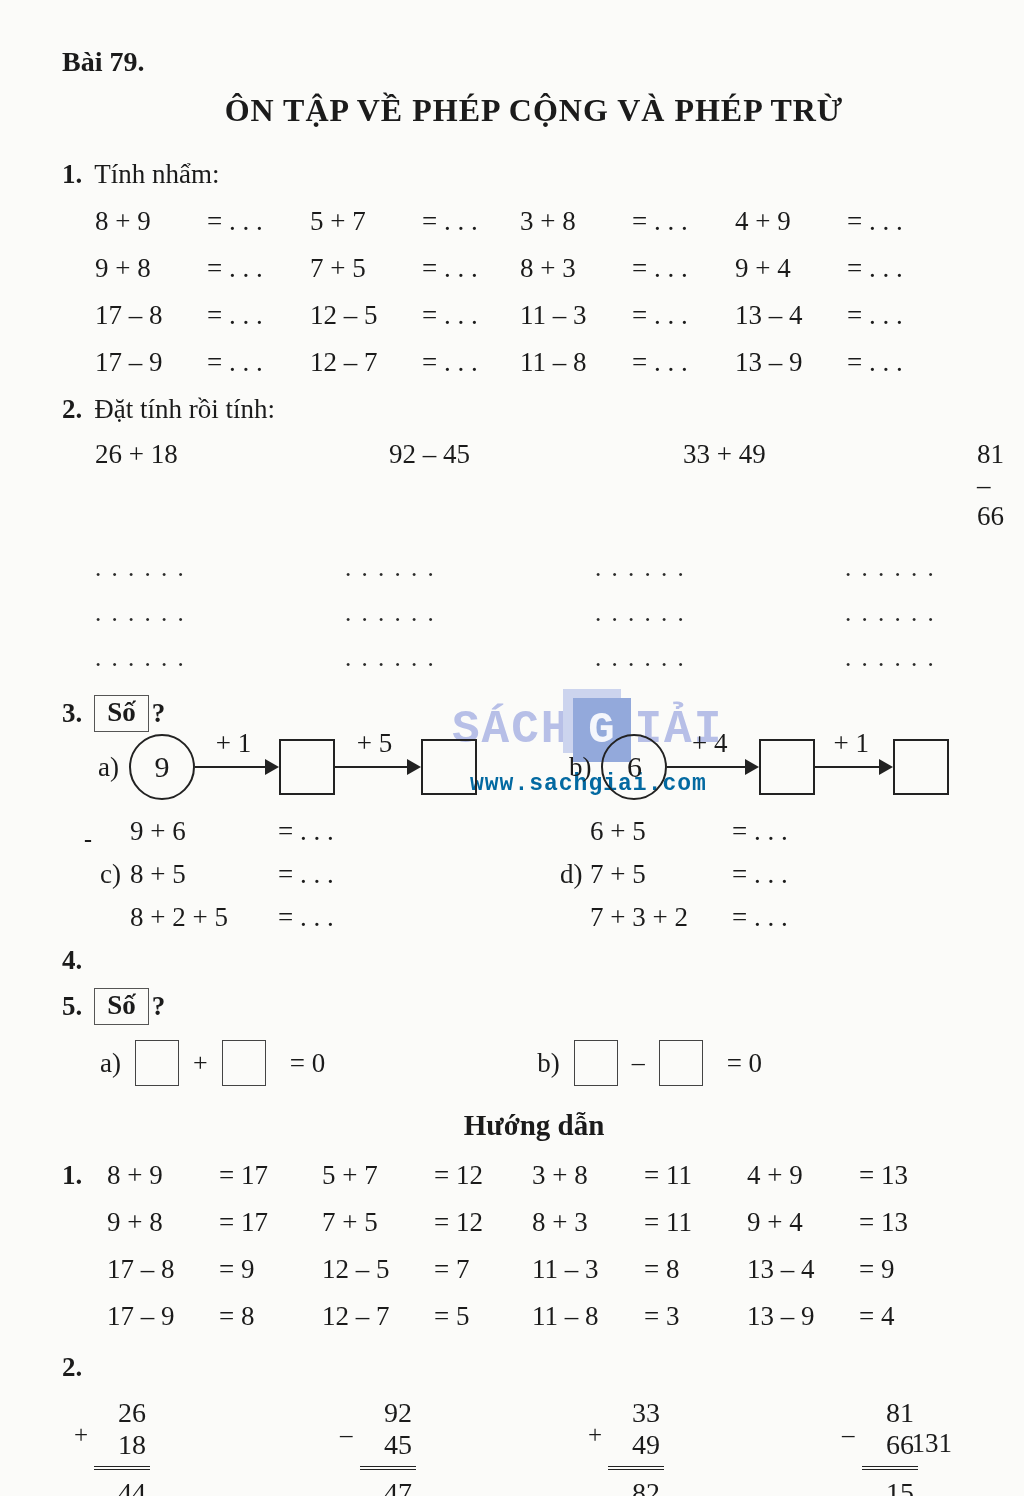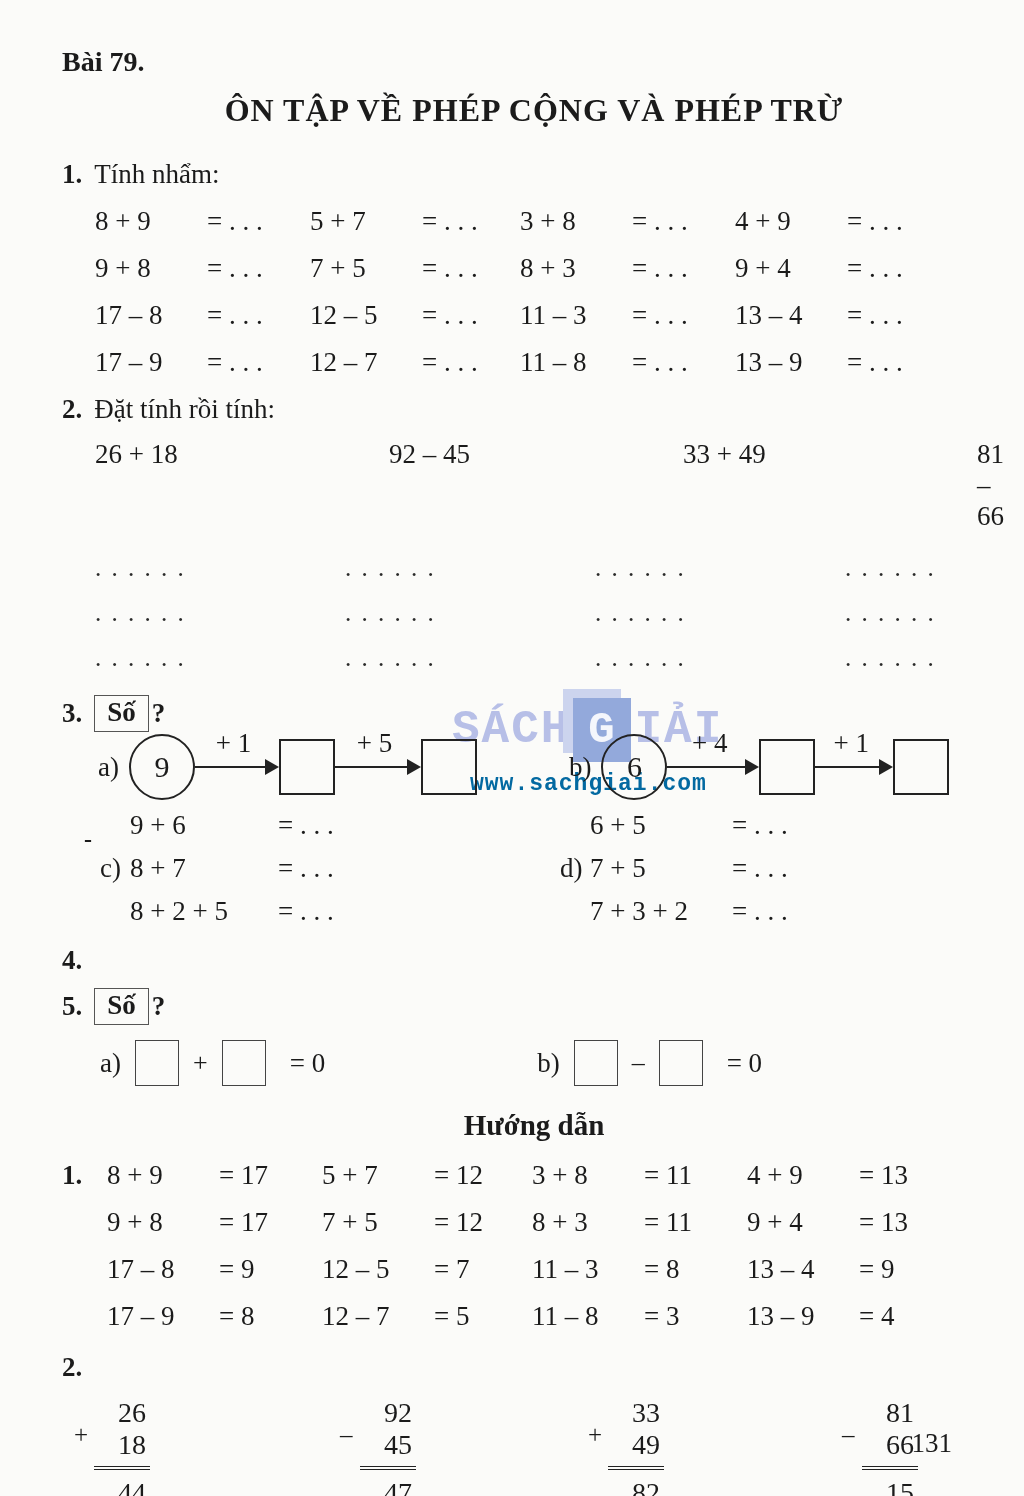--- a/index.html
+++ b/index.html
@@ -48,21 +48,21 @@
   .arrow{position:relative;height:62px;flex:0 0 auto;}
   .arrow .line{position:absolute;left:0;right:9px;top:30px;border-top:2px solid #222;}
   .arrow .head{position:absolute;right:0;top:31px;transform:translateY(-50%);
                width:0;height:0;border-left:14px solid #222;
                border-top:8px solid transparent;border-bottom:8px solid transparent;}
   .arrow .lbl{position:absolute;top:-8px;left:46%;transform:translateX(-50%);font-size:27px;white-space:nowrap;}
   .sq{width:52px;height:52px;border:2px solid #222;flex:0 0 auto;background:transparent;}
   .w84{width:84px;} .w86{width:86px;} .w92{width:92px;} .w78{width:78px;}
   
   .eqrows{margin-left:38px;margin-top:10px;}
-  .eqrow{display:flex;font-size:27px;height:43px;}
+  .eqrow{display:flex;font-size:27px;height:43px;align-items:center;}
   .half-l{display:flex;width:460px;}
   .half-r{display:flex;}
   .pre{width:30px;}
   .exprL{width:148px;}
   .exprR{width:142px;}
   
   .para{display:flex;font-size:27px;margin-top:6px;}
   .para .num{flex:0 0 21px;}
   .pline{line-height:42px;}
   .stray{position:absolute;left:84px;top:826px;font-weight:bold;font-size:24px;}
@@ -268,21 +268,21 @@
         </span>
         <span class="half-r">
           <span class="pre"></span>
           <span class="exprR">6 + 5</span>
           <span>= . . .</span>
         </span>
       </div>
       <div class="eqrow">
         <span class="half-l">
           <span class="pre">c)</span>
-          <span class="exprL">8 + 7</span>
+          <span class="exprL">8 + 5</span>
           <span>= . . .</span>
         </span>
         <span class="half-r">
           <span class="pre">d)</span>
           <span class="exprR">7 + 5</span>
           <span>= . . .</span>
         </span>
       </div>
       <div class="eqrow">
         <span class="half-l">

